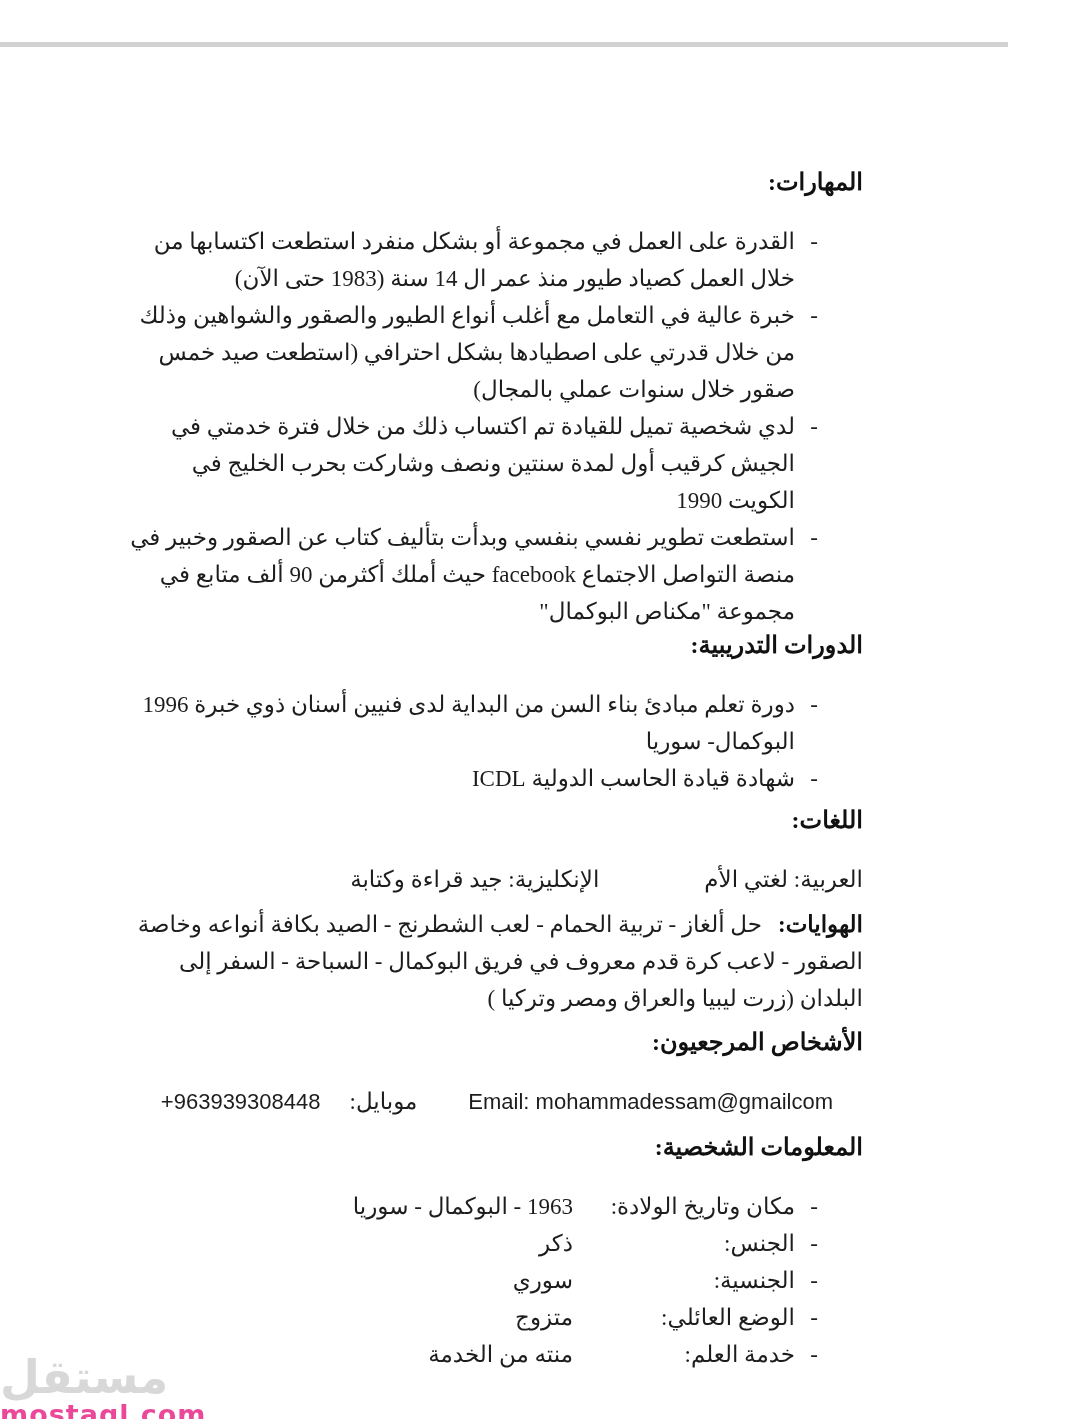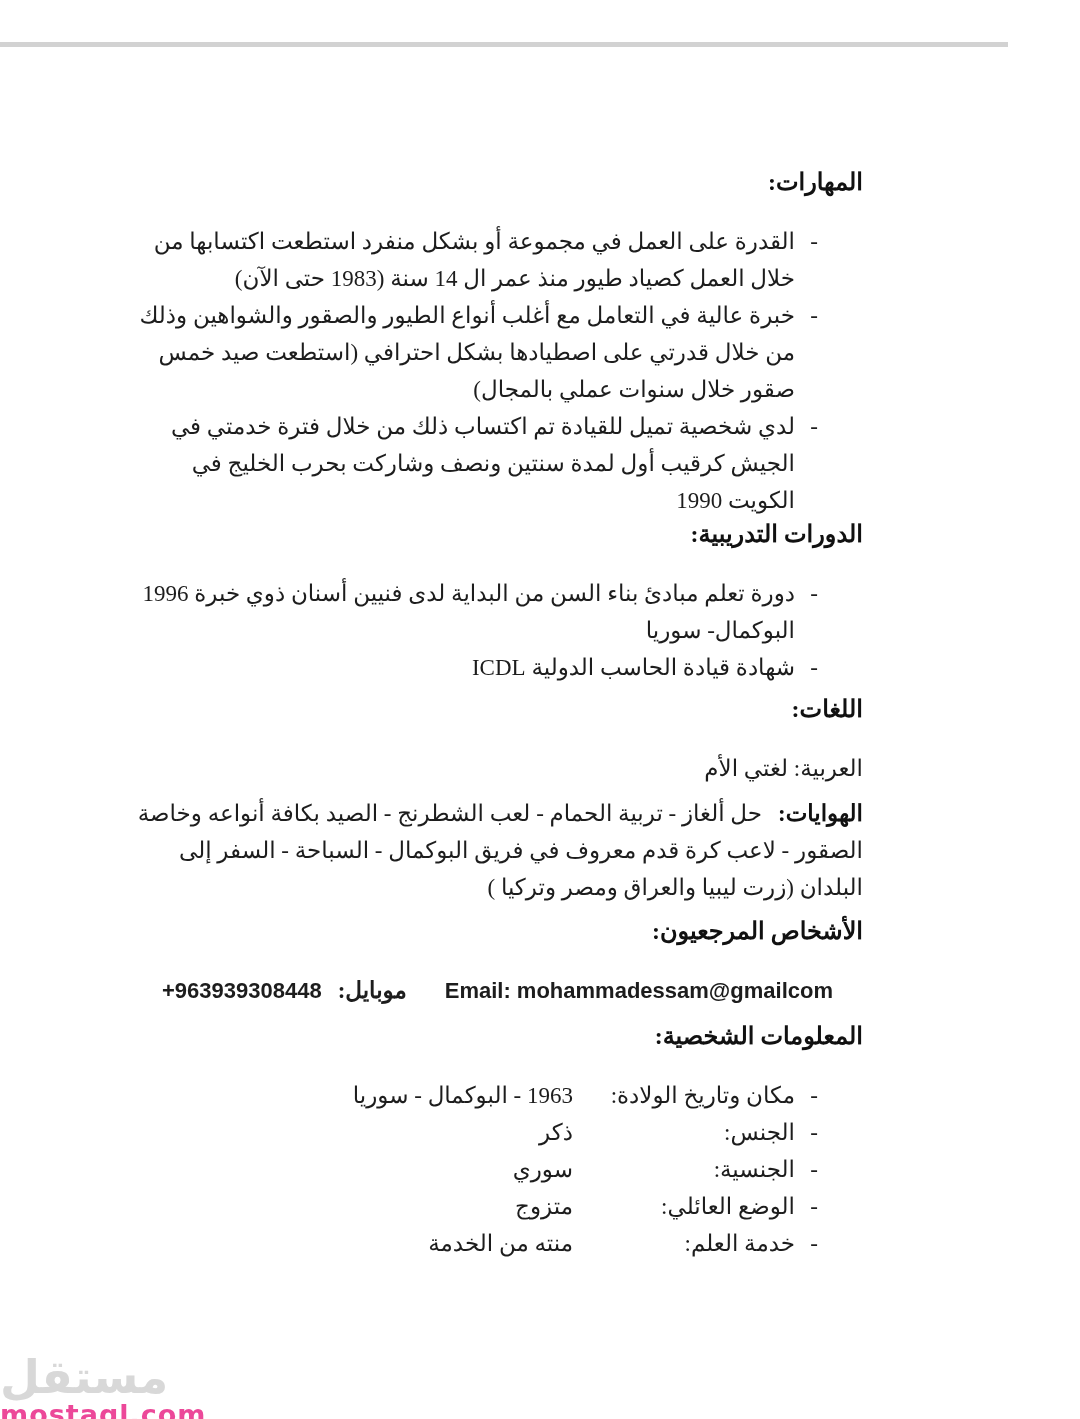--- a/index.html
+++ b/index.html
@@ -33,22 +33,22 @@
   .lang-row { display:flex; column-gap:105px; font-size:23px; line-height:37px; }
 
   .lead-para b { font-weight:bold; color:#111; margin-left:16px; }
   .memberships { margin-top:6px; }
   .hobbies     { margin-top:8px; }
 
   .ref-person { padding-right:68px; }
 
   .contact-row {
     direction:ltr; display:flex; justify-content:flex-end; align-items:baseline;
-    column-gap:16px; padding-right:30px; margin-top:4px;
-    font-size:23px; line-height:37px;font-weight:bold;
+    column-gap:29px; padding-right:30px; margin-top:4px;
+    font-size:23px; line-height:37px;
   }
   .latin { font-family:"Liberation Sans","DejaVu Sans",sans-serif; font-size:22px; }
   .contact-row .email { margin-left:22px; }
 
   .plist li { display:flex; }
   .plabel { flex:0 0 222px; }
   .pvalue { }
 
   .watermark { position:absolute; left:0; right:0; bottom:24px; text-align:left; }
   .wm-logo {
@@ -66,31 +66,33 @@
 <div class="page">
   <div class="topbar"></div>
 
   <div class="content">
 
     <h2 class="h h-skills">المهارات:</h2>
     <ul class="blist">
       <li><span>القدرة على العمل في مجموعة أو بشكل منفرد استطعت اكتسابها من خلال العمل كصياد طيور منذ عمر ال 14 سنة (1983 حتى الآن)</span></li>
       <li><span>خبرة عالية في التعامل مع أغلب أنواع الطيور والصقور والشواهين وذلك من خلال قدرتي على اصطيادها بشكل احترافي (استطعت صيد خمس صقور خلال سنوات عملي بالمجال)</span></li>
       <li><span>لدي شخصية تميل للقيادة تم اكتساب ذلك من خلال فترة خدمتي في الجيش كرقيب أول لمدة سنتين ونصف وشاركت بحرب الخليج في الكويت 1990</span></li>
+      <li><span>استطعت تطوير نفسي بنفسي وبدأت بتأليف كتاب عن الصقور وخبير في منصة التواصل الاجتماع facebook حيث أملك أكثرمن 90 ألف متابع في مجموعة "مكناص البوكمال"</span></li>
     </ul>
 
     <h2 class="h h-training">الدورات التدريبية:</h2>
     <ul class="blist">
       <li><span>دورة تعلم مبادئ بناء السن من البداية لدى فنيين أسنان ذوي خبرة 1996 البوكمال- سوريا</span></li>
       <li><span>شهادة قيادة الحاسب الدولية ICDL</span></li>
     </ul>
 
     <h2 class="h h-languages">اللغات:</h2>
     <div class="lang-row">
       <span>العربية: لغتي الأم</span>
+      <span>الإنكليزية: جيد قراءة وكتابة</span>
     </div>
 
 
     <p class="lead-para hobbies"><b>الهوايات:</b><span>حل ألغاز - تربية الحمام - لعب الشطرنج - الصيد بكافة أنواعه وخاصة الصقور - لاعب كرة قدم معروف في فريق البوكمال - السباحة - السفر إلى البلدان (زرت ليبيا والعراق ومصر وتركيا )</span></p>
 
     <h2 class="h h-references">الأشخاص المرجعيون:</h2>
     <div class="contact-row">
       <span class="phone latin" dir="ltr">+963939308448</span>
       <span class="mlabel" dir="rtl">موبايل:</span>
       <span class="email latin" dir="ltr">Email: mohammadessam@gmailcom</span>

